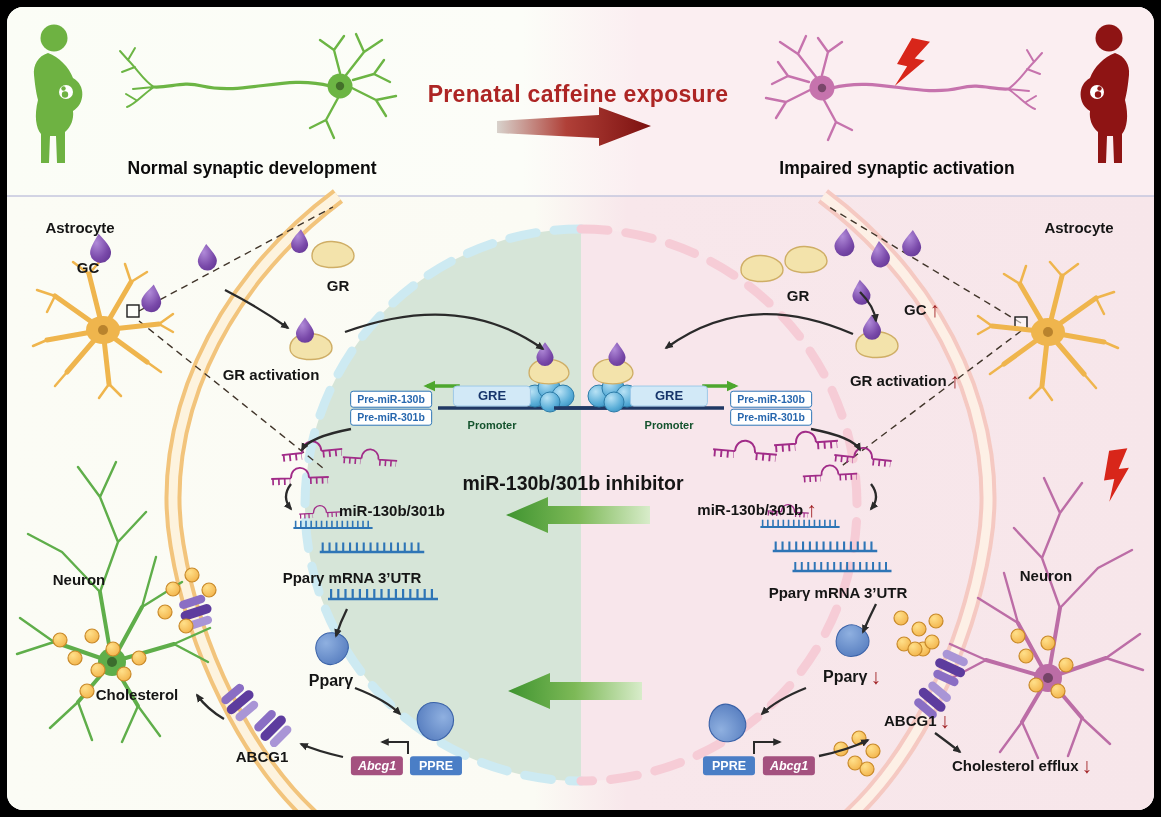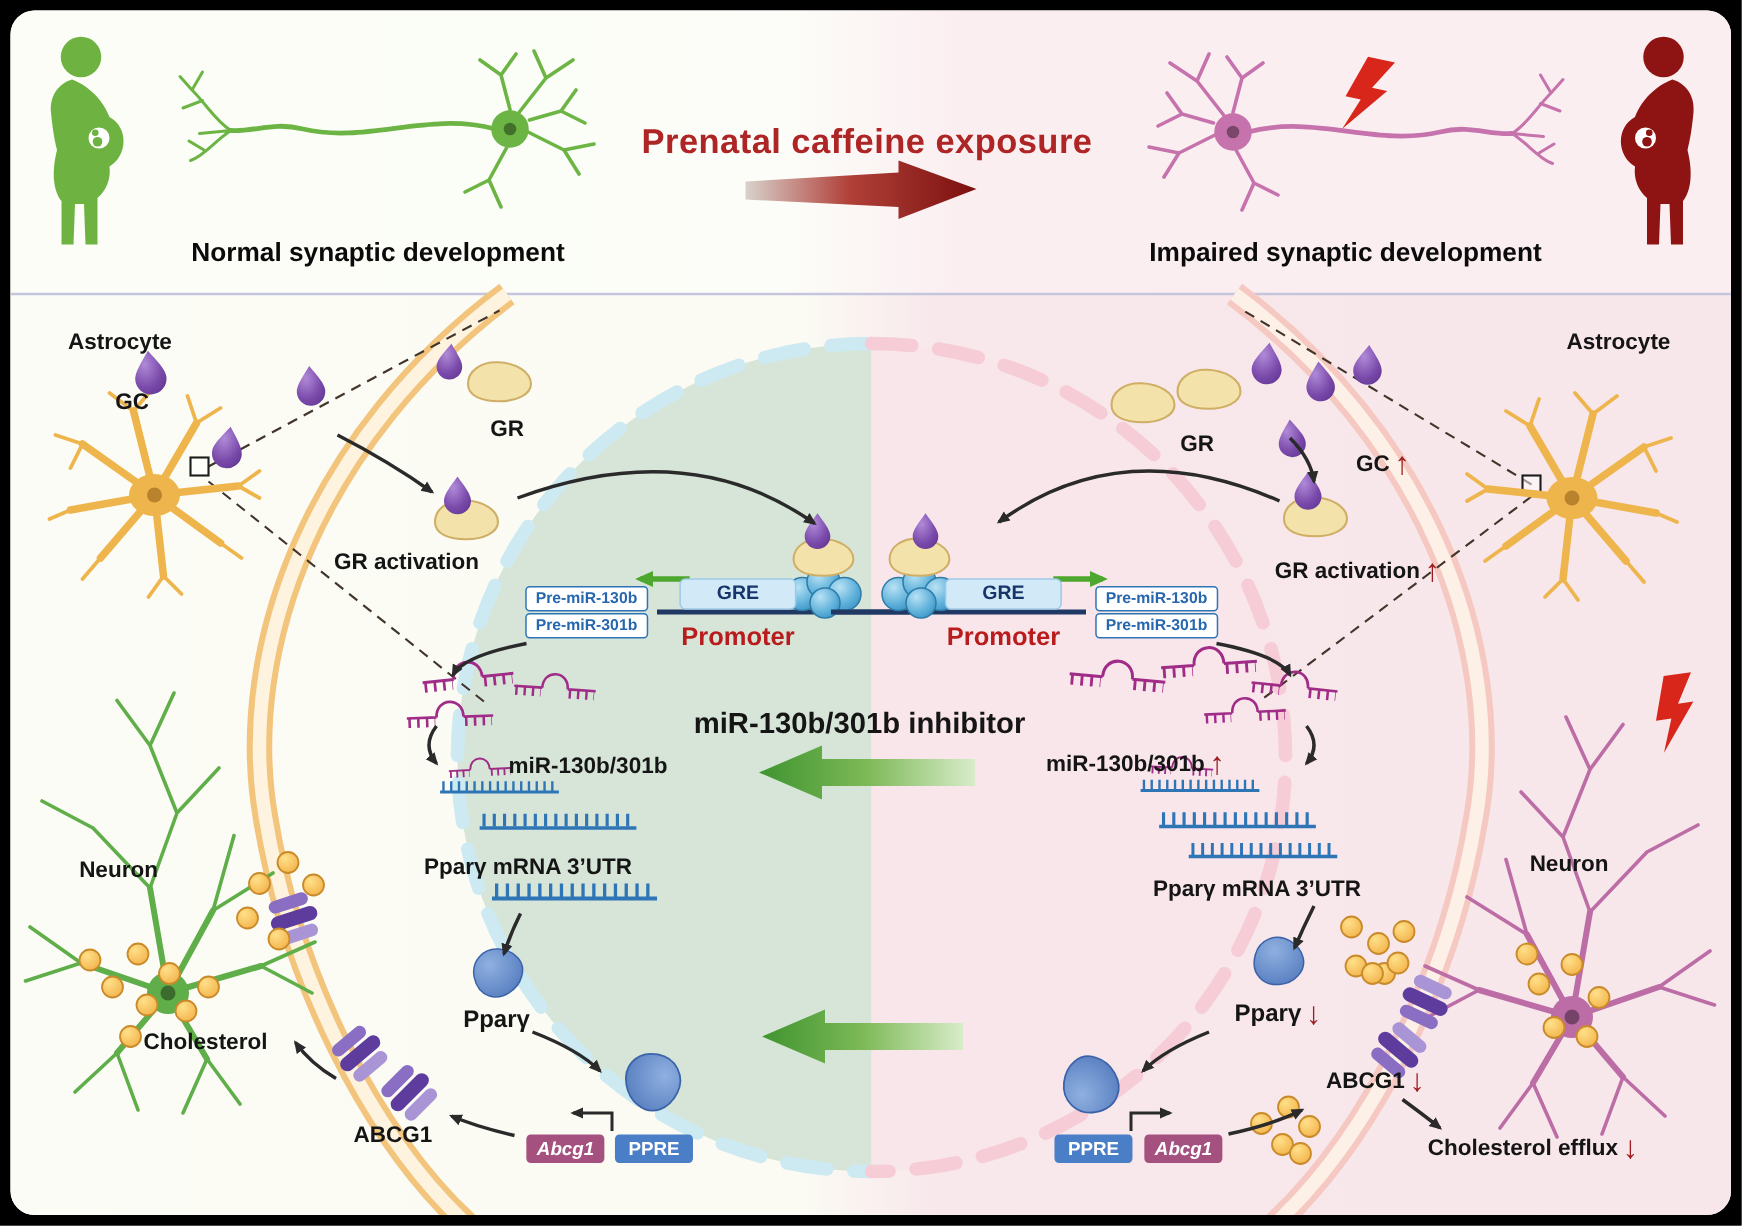--- a/index.html
+++ b/index.html
@@ -6,21 +6,21 @@
   .stage{position:relative;width:1161px;height:817px;background:#000;font-family:"Liberation Sans","DejaVu Sans",sans-serif;overflow:hidden}
   .inner{position:absolute;inset:7px;border-radius:16px;overflow:hidden;background:#fff}
   .canvas{position:absolute;left:-7px;top:-7px;width:1161px;height:817px}
   svg.art{position:absolute;left:0;top:0}
   .labels{position:absolute;left:0;top:0;width:1161px;height:817px;pointer-events:none}
   .lbl{position:absolute;transform:translate(-50%,-50%);font-weight:700;font-size:15px;color:#151515;white-space:nowrap;line-height:1.15}
   .row{display:inline-flex;align-items:center;gap:3px}
   .it{}
   .ttl{font-size:23px;color:#ad2524;letter-spacing:.3px}
   .h1{font-size:17.5px;color:#0b0b0b}
-  .navy{color:#b91c1c;font-size:17px}
+  .navy{color:#14532d;font-size:11px}
   .red-glyph{color:#9e1b1e;font-size:21px;font-weight:900;line-height:.85}
   .sz16{font-size:16px}
   .bx-gre{background:#d2e9f7;border:1px solid #9ec9e8;color:#17356b;font-size:13px;padding:2px 24px;border-radius:4px}
   .bx-ppre{background:#4a7ec6;color:#ffffff;font-size:12.5px;padding:2.5px 9px;border-radius:3px}
   .bx-abcg1{background:#a4517f;color:#fff;font-size:12.5px;padding:2.5px 7px;border-radius:3px;font-style:italic}
   .bx-premir{background:#fff;border:1.4px solid #2e75b6;color:#2767ae;font-size:10.5px;padding:1px 6px;border-radius:3px;line-height:1.2}
 </style>
 </head>
 <body>
 
@@ -307,21 +307,21 @@
     <use href="#d-neuronh" transform="translate(822,88) scale(-1,1)" style="color:#c673ad"></use>
     <use href="#d-bolt" transform="translate(903,36) rotate(12) scale(1.15)" fill="#d8261a"></use>
     <use href="#d-woman" transform="translate(1133,24) scale(-1,1)" style="color:#8e1414"></use>
   </g>
 </svg>
 
 <div class="labels">
 
   <div class="lbl ttl" style="left:578px;top:94px">Prenatal caffeine exposure</div>
   <div class="lbl h1" style="left:252px;top:168px">Normal synaptic development</div>
-  <div class="lbl h1" style="left:897px;top:168px">Impaired synaptic development</div>
+  <div class="lbl h1" style="left:897px;top:168px">Impaired synaptic activation</div>
 
   <div class="lbl" style="left:80px;top:228px">Astrocyte</div>
   <div class="lbl" style="left:88px;top:268px">GC</div>
   <div class="lbl" style="left:338px;top:286px">GR</div>
   <div class="lbl" style="left:271px;top:375px">GR activation</div>
   <div class="lbl bx-premir" style="left:391px;top:399px">Pre-miR-130b</div>
   <div class="lbl bx-premir" style="left:391px;top:417px">Pre-miR-301b</div>
   <div class="lbl bx-gre" style="left:492px;top:396px">GRE</div>
   <div class="lbl navy" style="left:492px;top:425px">Promoter</div>
   <div class="lbl it" style="left:392px;top:511px">miR-130b/301b</div>

